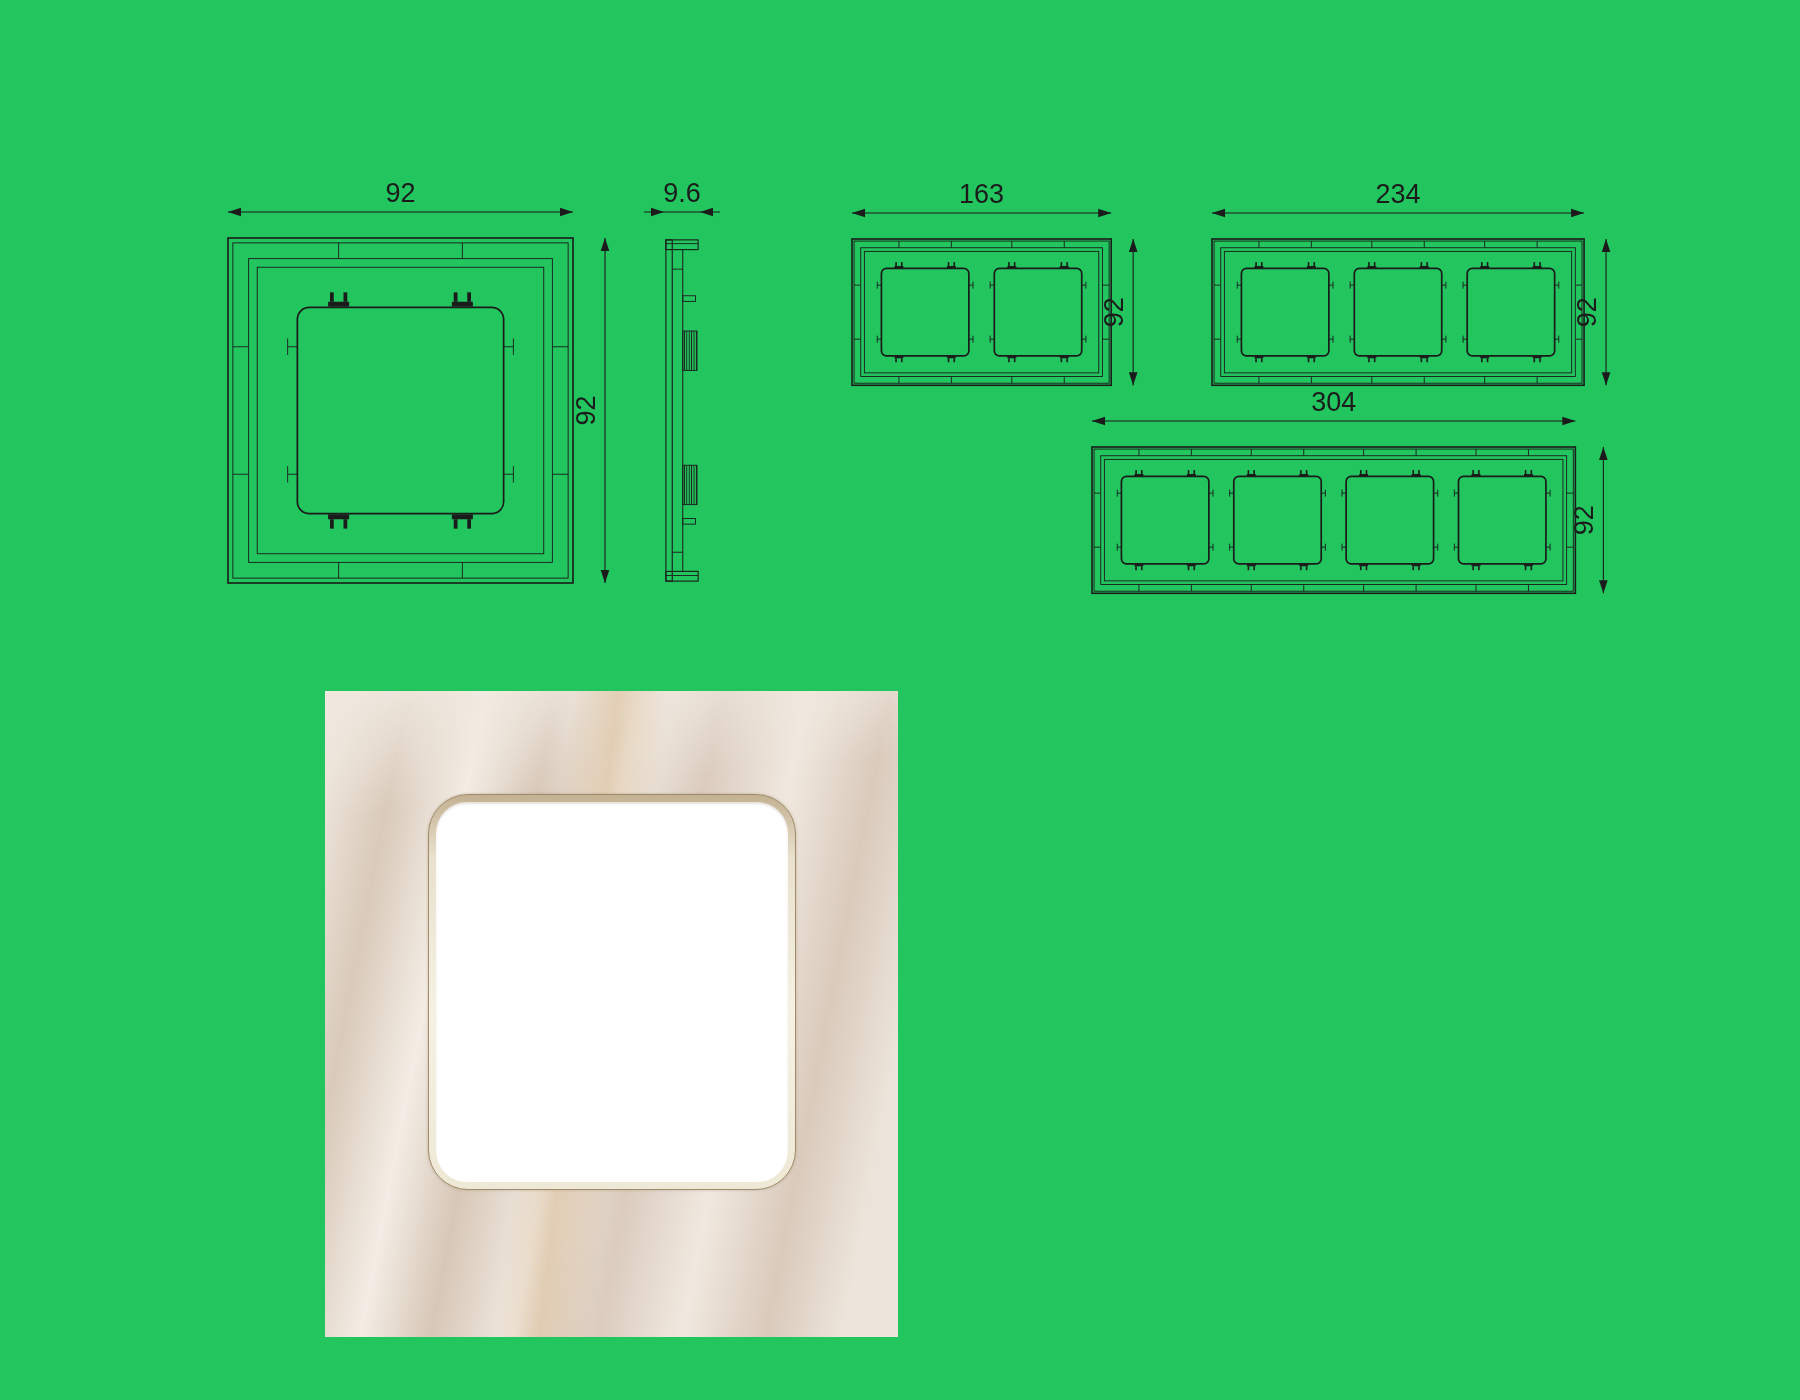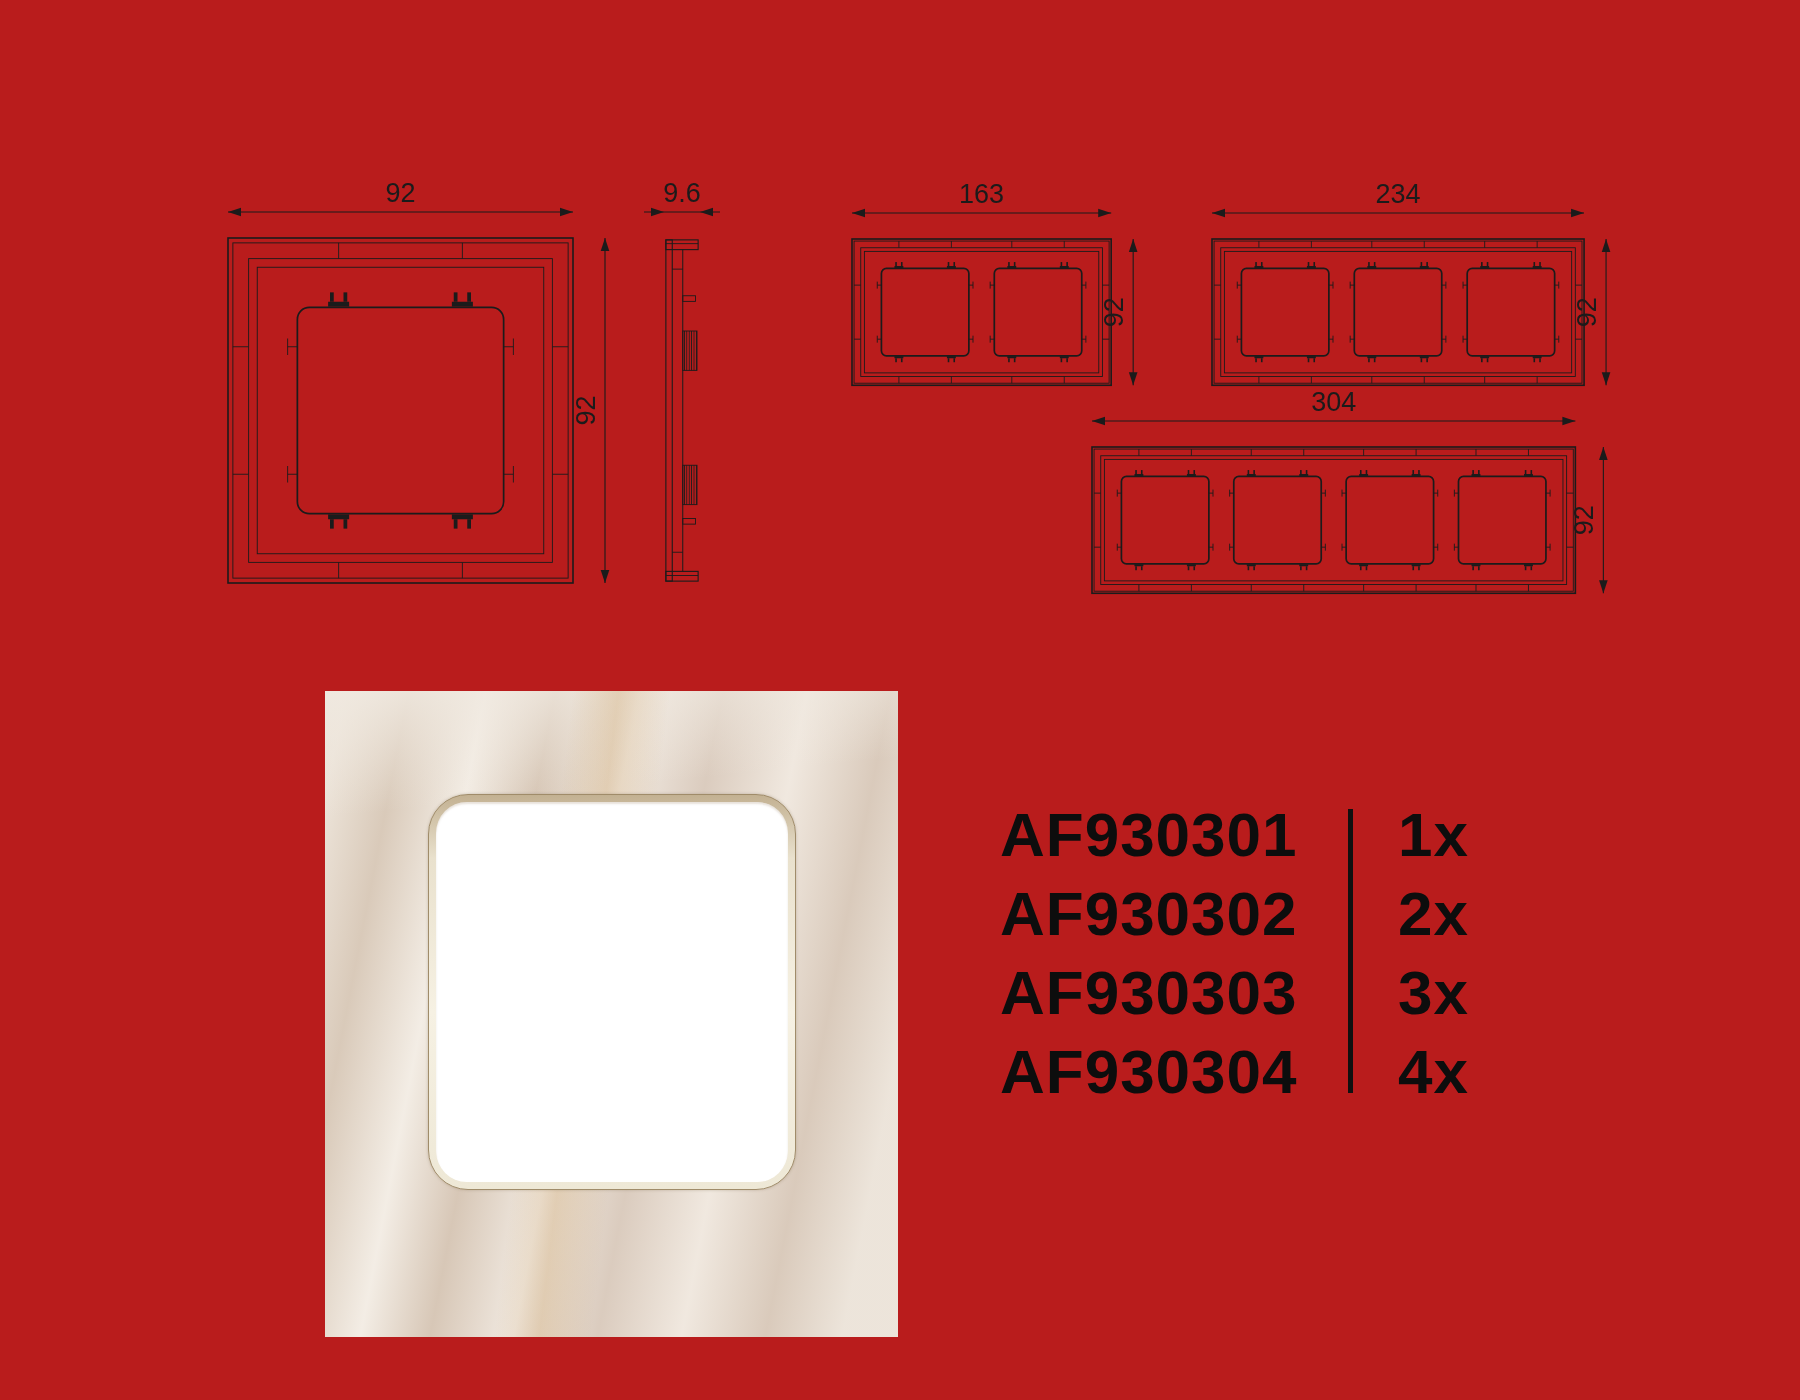--- a/index.html
+++ b/index.html
@@ -1,16 +1,16 @@
 <!DOCTYPE html>
 <html><head>
 <meta charset="utf-8">
 <style>
   html,body{margin:0;padding:0;background:#ffffff;}
-  .stage{position:relative;width:1800px;height:1400px;background:#b91c1c;overflow:hidden;
+  .stage{position:relative;width:1800px;height:1400px;background:#22c55e;overflow:hidden;
          font-family:"Liberation Sans",sans-serif;}
   .stage svg{position:absolute;overflow:visible;}
 
   
   .photo{position:absolute;left:325px;top:691px;width:573px;height:646px;
     background-color:#e4dbd1;
     background-image:
       linear-gradient(97deg, rgba(255,255,255,0) 38%, rgba(206,168,116,0.38) 45%, rgba(255,255,255,0) 53%),
       linear-gradient(174deg, rgba(240,233,224,0.9) 0%, rgba(240,233,224,0) 18%),
       linear-gradient(101deg,
@@ -386,28 +386,13 @@
       <polygon points="525.36,218.28 521.0600000000001,205.28 529.66,205.28" fill="#1b1b1b"></polygon>
       <text fill="#1b1b1b" font-size="27" text-anchor="middle" font-family="&quot;Liberation Sans&quot;,sans-serif" transform="translate(515.36,145.14) rotate(-90)">92</text>
     </svg>
 
   <div class="photo">
     <div class="window-ring">
       <div class="window-inner"></div>
     </div>
   </div>
 
-  <div class="parts">
-    <div class="codes">
-      <span class="part-line">AF930301</span>
-      <span class="part-line">AF930302</span>
-      <span class="part-line">AF930303</span>
-      <span class="part-line">AF930304</span>
-    </div>
-    <div class="divider"></div>
-    <div class="qtys">
-      <span class="part-line">1x</span>
-      <span class="part-line">2x</span>
-      <span class="part-line">3x</span>
-      <span class="part-line">4x</span>
-    </div>
-  </div>
 </div>
 
 </body></html>

